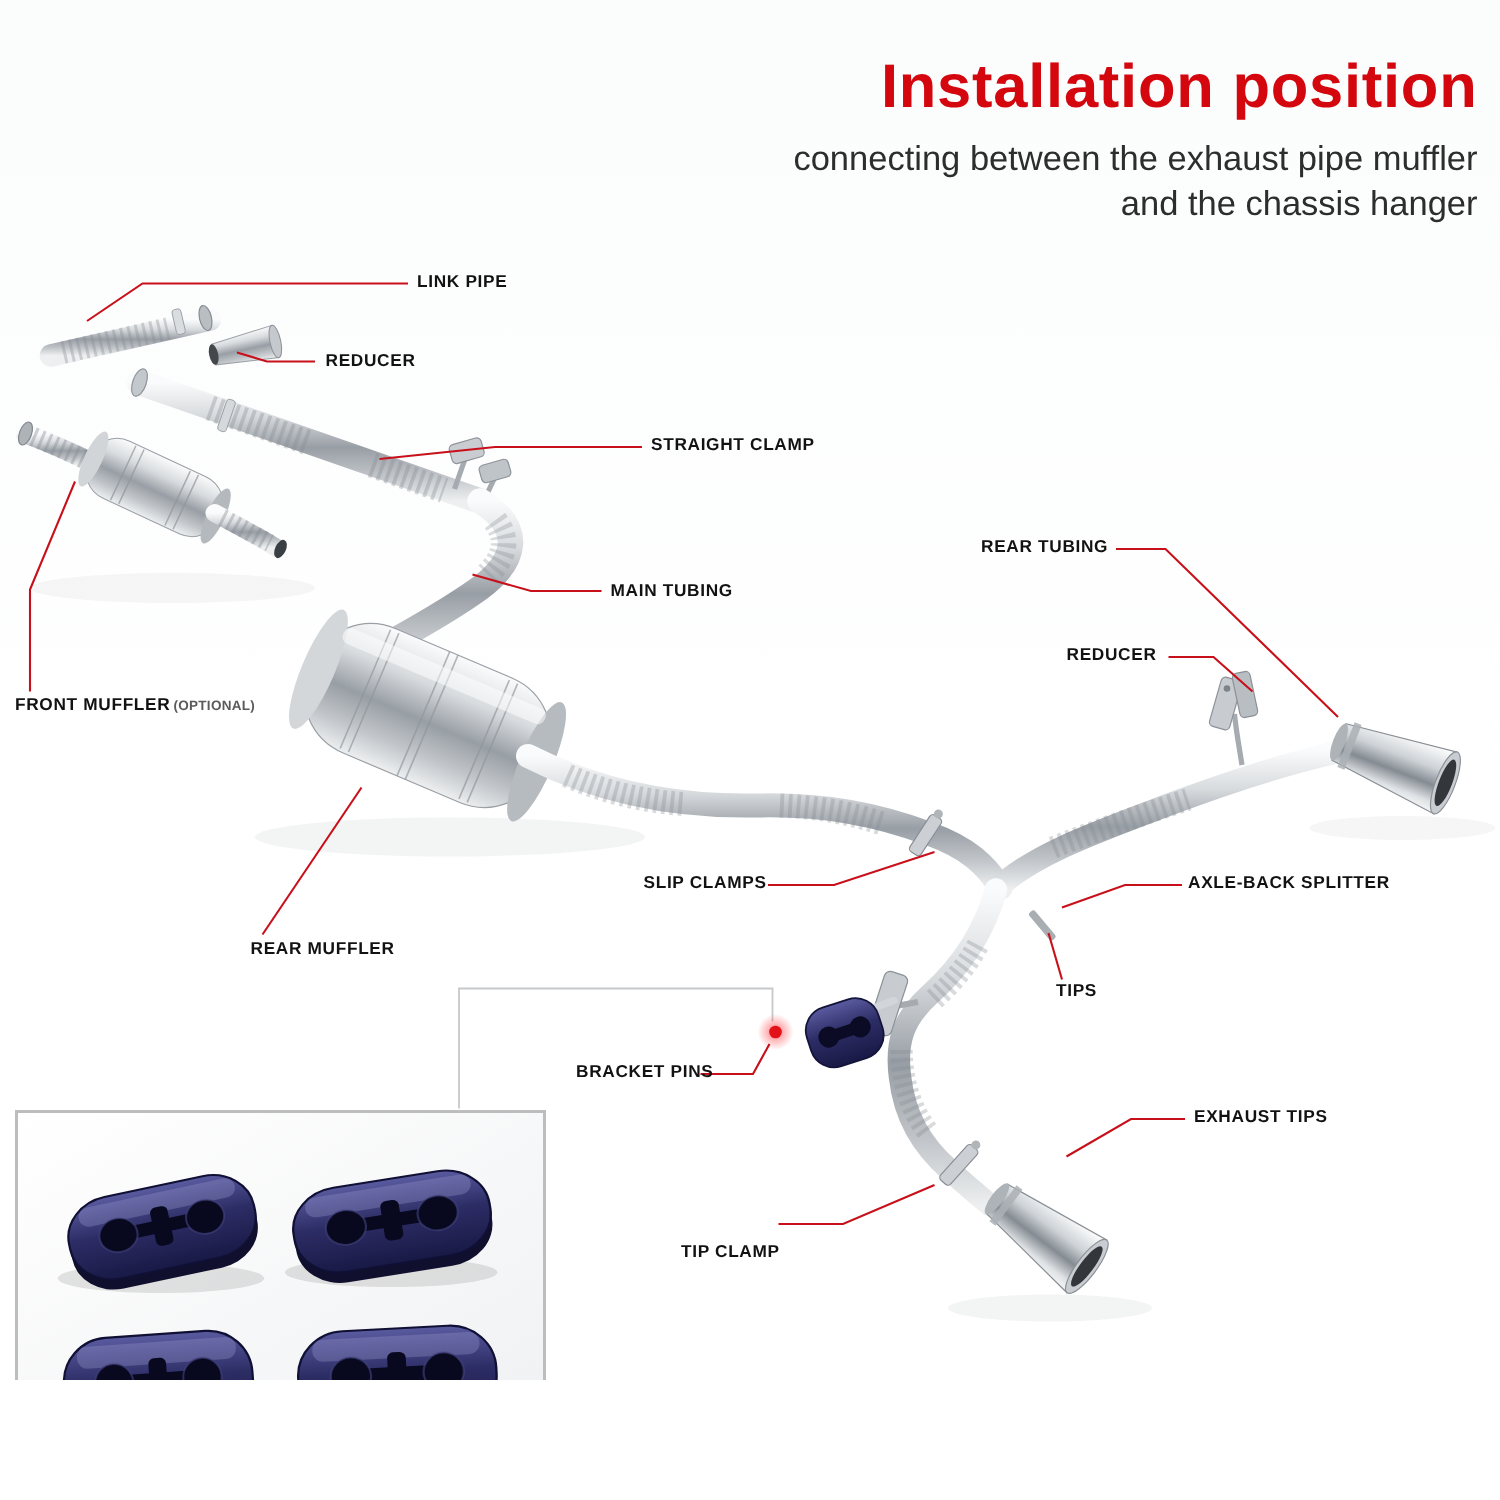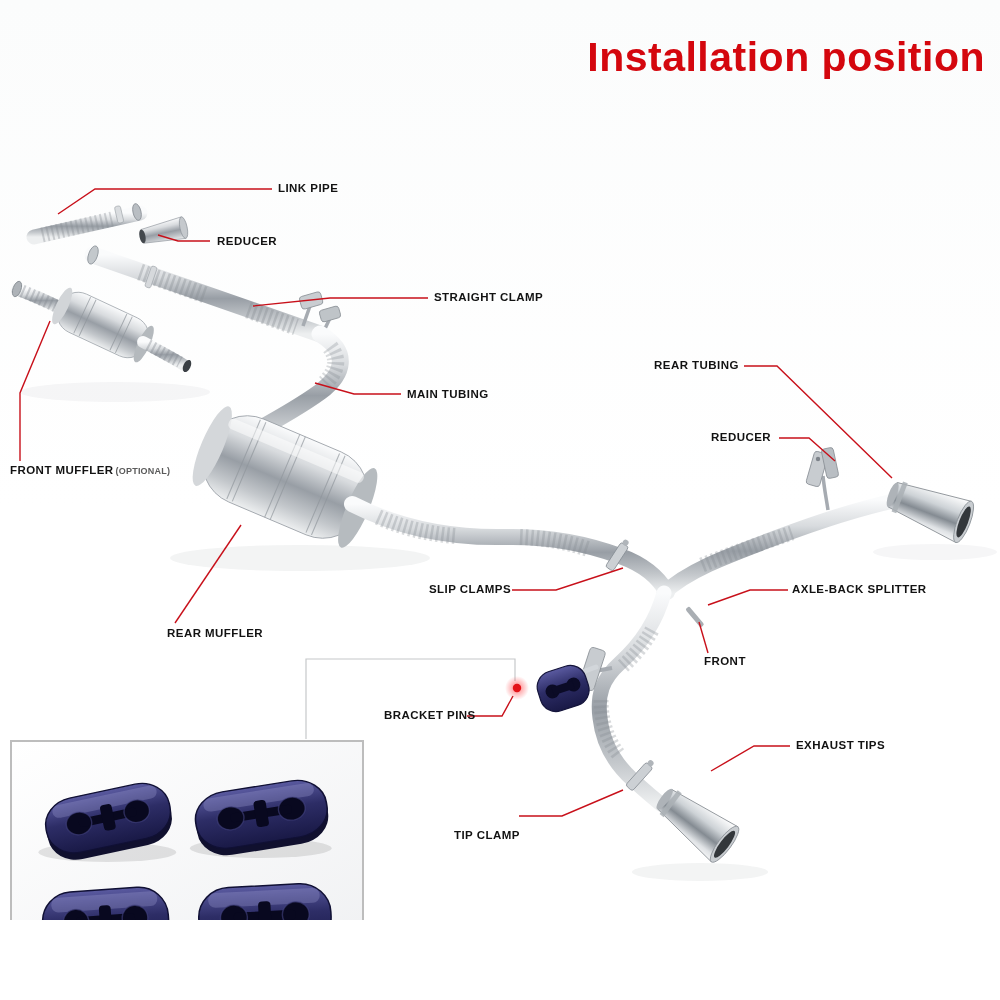--- a/index.html
+++ b/index.html
@@ -215,32 +215,36 @@
       <path d="M788,590 L750,590 L708,605"></path>
       <path d="M175,623 L241,525"></path>
       <path d="M708,653 L699,622"></path>
       <path d="M467,716 L502,716 L513,696"></path>
       <path d="M790,746 L754,746 L711,771"></path>
       <path d="M519,816 L562,816 L623,790"></path>
     </g>
   </svg>
 
   <div class="title">Installation position</div>
+  <div class="subtitle">
+    <div>connecting between the exhaust pipe muffler</div>
+    <div>and the chassis hanger</div>
+  </div>
 
   <div class="part-label pl0"><span>LINK PIPE</span></div>
   <div class="part-label pl1"><span>REDUCER</span></div>
   <div class="part-label pl2"><span>STRAIGHT CLAMP</span></div>
   <div class="part-label pl3"><span>MAIN TUBING</span></div>
   <div class="part-label pl4"><span>REAR TUBING</span></div>
   <div class="part-label pl5"><span>REDUCER</span></div>
   <div class="part-label pl6"><span>FRONT MUFFLER</span><span class="suffix">(OPTIONAL)</span></div>
   <div class="part-label pl7"><span>SLIP CLAMPS</span></div>
   <div class="part-label pl8"><span>AXLE-BACK SPLITTER</span></div>
   <div class="part-label pl9"><span>REAR MUFFLER</span></div>
-  <div class="part-label pl10"><span>FRONT</span></div>
+  <div class="part-label pl10"><span>TIPS</span></div>
   <div class="part-label pl11"><span>BRACKET PINS</span></div>
   <div class="part-label pl12"><span>EXHAUST TIPS</span></div>
   <div class="part-label pl13"><span>TIP CLAMP</span></div>
 
   <div class="inset">
     <svg viewBox="0 0 354 246">
       <ellipse cx="96" cy="112" rx="70" ry="10" fill="#000" opacity=".1"></ellipse>
       <ellipse cx="252" cy="108" rx="72" ry="10" fill="#000" opacity=".1"></ellipse>
       <ellipse cx="94" cy="218" rx="70" ry="10" fill="#000" opacity=".12"></ellipse>
       <ellipse cx="256" cy="214" rx="74" ry="10" fill="#000" opacity=".12"></ellipse>

